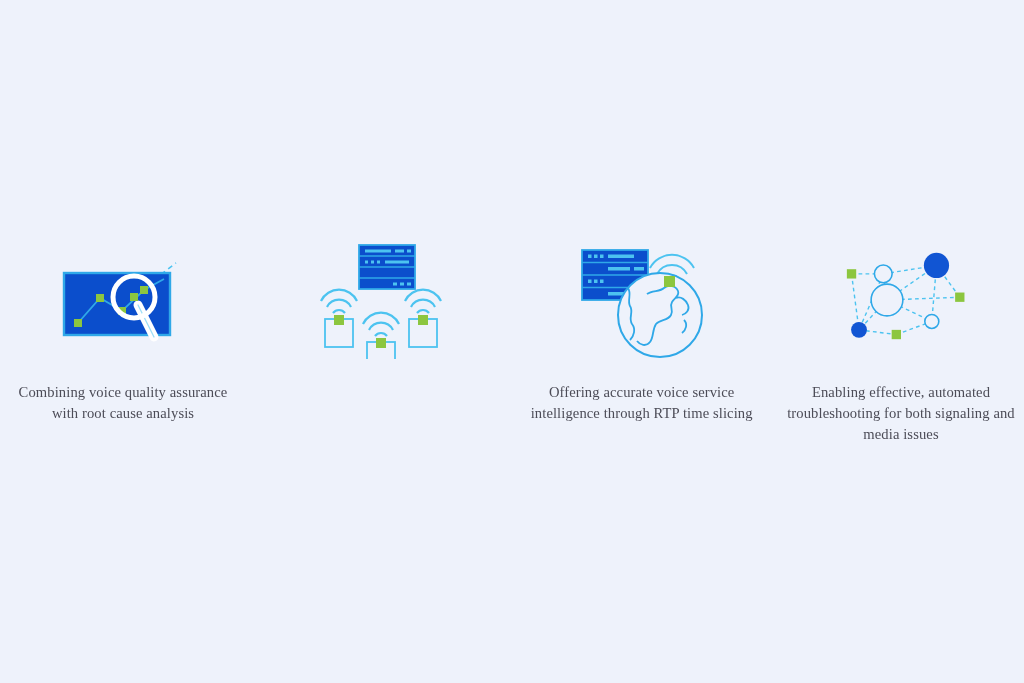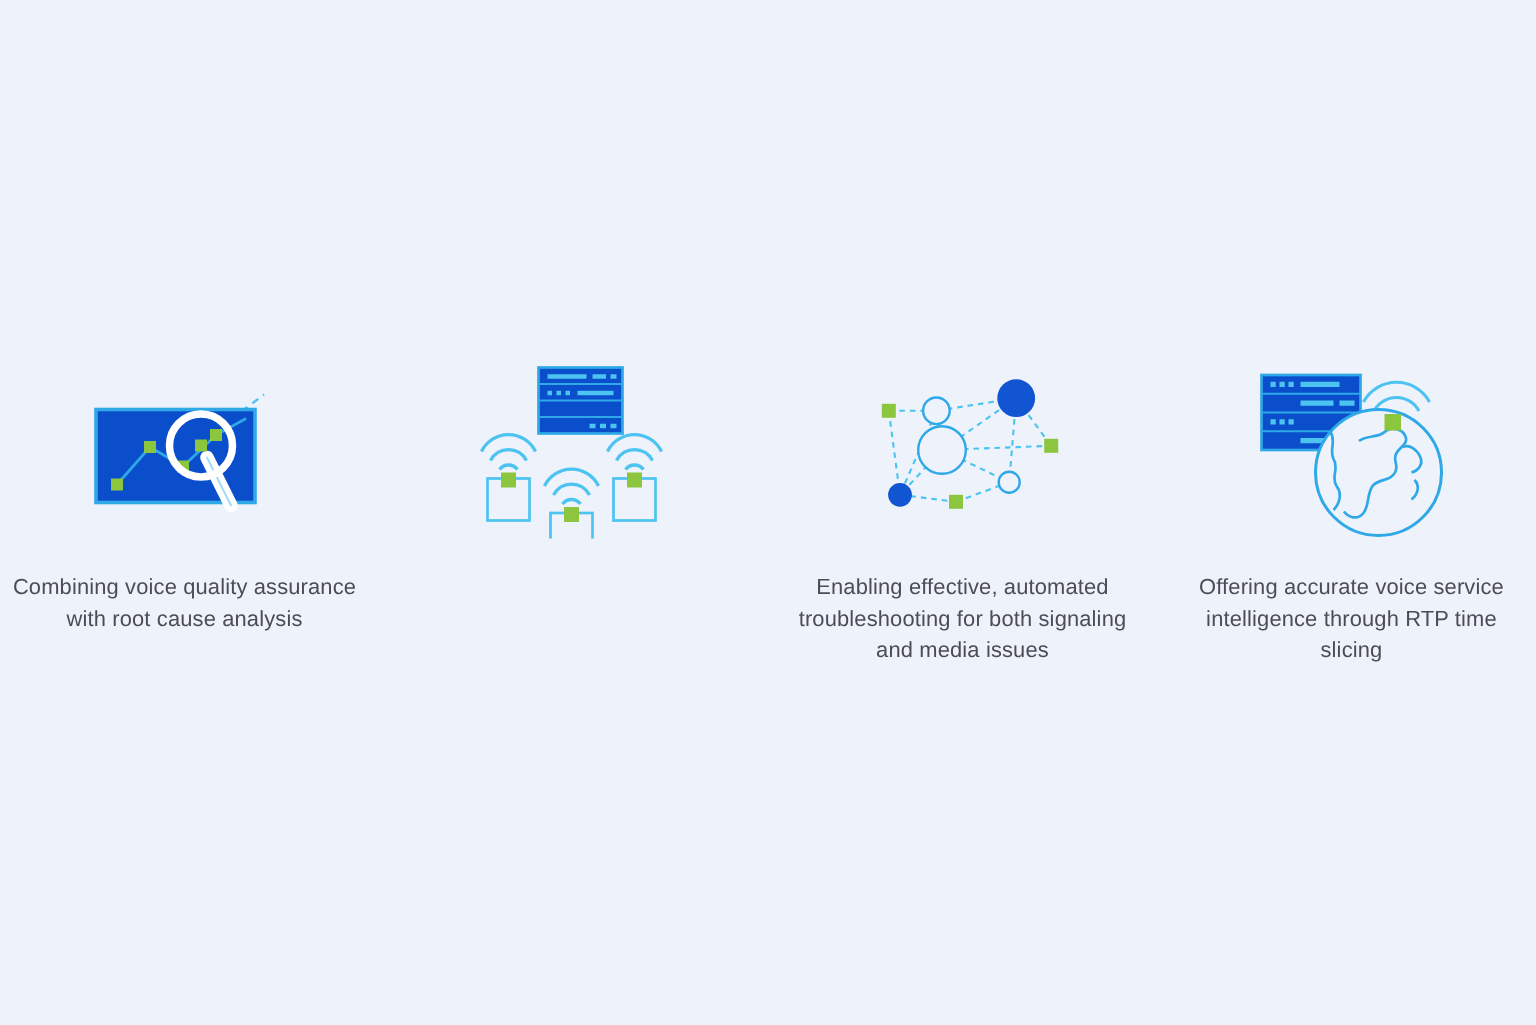--- a/index.html
+++ b/index.html
@@ -44,21 +44,21 @@
   }
   .feature-icon svg {
     display: block;
   }
   .feature-caption {
     margin-top: 22px;
     text-align: center;
     font-size: 14.6px;
     line-height: 21px;
     color: #4c4c57;
-    font-family: Liberation Sans, sans-serif;
+    font-family: Liberation Serif, serif;
     width: 232px;
     letter-spacing: 0.1px;
   }
 </style>
 </head>
 <body>
 
 <div class="stage">
 
   <div class="features-row">
@@ -130,55 +130,20 @@
 
           <g>
             <path d="M88 60 A20 20 0 0 1 124 60" fill="none" stroke="#4cc3f0" stroke-width="2.2"></path>
             <path d="M94 66 A13.5 13.5 0 0 1 118 66" fill="none" stroke="#4cc3f0" stroke-width="2.2"></path>
             <path d="M100 72 A7.5 7.5 0 0 1 112 72" fill="none" stroke="#4cc3f0" stroke-width="2.2"></path>
             <rect x="92" y="78" width="28" height="28" fill="none" stroke="#4cc3f0" stroke-width="1.8"></rect>
             <rect x="101" y="74" width="10" height="10" fill="#8cc63f"></rect>
           </g>
         </svg>
       </div>
-    </div>
-
-    <div class="feature">
-      <div class="feature-icon">
-        <svg width="150" height="110" viewBox="0 0 150 110" xmlns="http://www.w3.org/2000/svg">
-          <g stroke="#4cc3f0" stroke-width="1.5" fill="none" stroke-dasharray="4 3.5">
-
-            <line x1="22" y1="27" x2="56" y2="27"></line>
-            <line x1="22" y1="27" x2="30" y2="87"></line>
-            <line x1="56" y1="27" x2="113" y2="18"></line>
-            <line x1="56" y1="27" x2="30" y2="87"></line>
-            <line x1="56" y1="27" x2="60" y2="55"></line>
-            <line x1="113" y1="18" x2="60" y2="55"></line>
-            <line x1="113" y1="18" x2="108" y2="78"></line>
-            <line x1="113" y1="18" x2="138" y2="52"></line>
-            <line x1="60" y1="55" x2="30" y2="87"></line>
-            <line x1="60" y1="55" x2="108" y2="78"></line>
-            <line x1="60" y1="55" x2="138" y2="52"></line>
-            <line x1="30" y1="87" x2="70" y2="92"></line>
-            <line x1="70" y1="92" x2="108" y2="78"></line>
-          </g>
-
-          <rect x="17" y="22" width="10" height="10" fill="#8cc63f"></rect>
-          <rect x="133" y="47" width="10" height="10" fill="#8cc63f"></rect>
-          <rect x="65" y="87" width="10" height="10" fill="#8cc63f"></rect>
-
-          <circle cx="56" cy="27" r="9.5" fill="#eef2fb" stroke="#2fa8e8" stroke-width="1.7"></circle>
-          <circle cx="60" cy="55" r="17" fill="#eef2fb" stroke="#2fa8e8" stroke-width="1.7"></circle>
-          <circle cx="108" cy="78" r="7.5" fill="#eef2fb" stroke="#2fa8e8" stroke-width="1.7"></circle>
-
-          <circle cx="113" cy="18" r="13.5" fill="#1155d3"></circle>
-          <circle cx="30" cy="87" r="8.5" fill="#1155d3"></circle>
-        </svg>
-      </div>
-      <div class="feature-caption">Enabling effective, automated troubleshooting for both signaling and media issues</div>
     </div>
 
     <div class="feature">
       <div class="feature-icon">
         <svg width="140" height="120" viewBox="0 0 140 120" xmlns="http://www.w3.org/2000/svg">
 
           <g>
             <rect x="10" y="10" width="66" height="50" fill="#0b4ecc" stroke="#2fa8e8" stroke-width="1.8"></rect>
             <line x1="10" y1="22.5" x2="76" y2="22.5" stroke="#2fa8e8" stroke-width="1.4"></line>
             <line x1="10" y1="35" x2="76" y2="35" stroke="#2fa8e8" stroke-width="1.4"></line>
@@ -209,14 +174,49 @@
             <path d="M104 58 C109 56 114 60 116 65 C118 70 114 74 110 75"></path>
             <path d="M112 80 C116 84 114 90 110 93"></path>
           </g>
 
           <rect x="92" y="36" width="11" height="11" fill="#8cc63f"></rect>
         </svg>
       </div>
       <div class="feature-caption">Offering accurate voice service intelligence through RTP time slicing</div>
     </div>
 
+    <div class="feature">
+      <div class="feature-icon">
+        <svg width="150" height="110" viewBox="0 0 150 110" xmlns="http://www.w3.org/2000/svg">
+          <g stroke="#4cc3f0" stroke-width="1.5" fill="none" stroke-dasharray="4 3.5">
+
+            <line x1="22" y1="27" x2="56" y2="27"></line>
+            <line x1="22" y1="27" x2="30" y2="87"></line>
+            <line x1="56" y1="27" x2="113" y2="18"></line>
+            <line x1="56" y1="27" x2="30" y2="87"></line>
+            <line x1="56" y1="27" x2="60" y2="55"></line>
+            <line x1="113" y1="18" x2="60" y2="55"></line>
+            <line x1="113" y1="18" x2="108" y2="78"></line>
+            <line x1="113" y1="18" x2="138" y2="52"></line>
+            <line x1="60" y1="55" x2="30" y2="87"></line>
+            <line x1="60" y1="55" x2="108" y2="78"></line>
+            <line x1="60" y1="55" x2="138" y2="52"></line>
+            <line x1="30" y1="87" x2="70" y2="92"></line>
+            <line x1="70" y1="92" x2="108" y2="78"></line>
+          </g>
+
+          <rect x="17" y="22" width="10" height="10" fill="#8cc63f"></rect>
+          <rect x="133" y="47" width="10" height="10" fill="#8cc63f"></rect>
+          <rect x="65" y="87" width="10" height="10" fill="#8cc63f"></rect>
+
+          <circle cx="56" cy="27" r="9.5" fill="#eef2fb" stroke="#2fa8e8" stroke-width="1.7"></circle>
+          <circle cx="60" cy="55" r="17" fill="#eef2fb" stroke="#2fa8e8" stroke-width="1.7"></circle>
+          <circle cx="108" cy="78" r="7.5" fill="#eef2fb" stroke="#2fa8e8" stroke-width="1.7"></circle>
+
+          <circle cx="113" cy="18" r="13.5" fill="#1155d3"></circle>
+          <circle cx="30" cy="87" r="8.5" fill="#1155d3"></circle>
+        </svg>
+      </div>
+      <div class="feature-caption">Enabling effective, automated troubleshooting for both signaling and media issues</div>
+    </div>
+
   </div>
 </div>
 
 </body></html>

